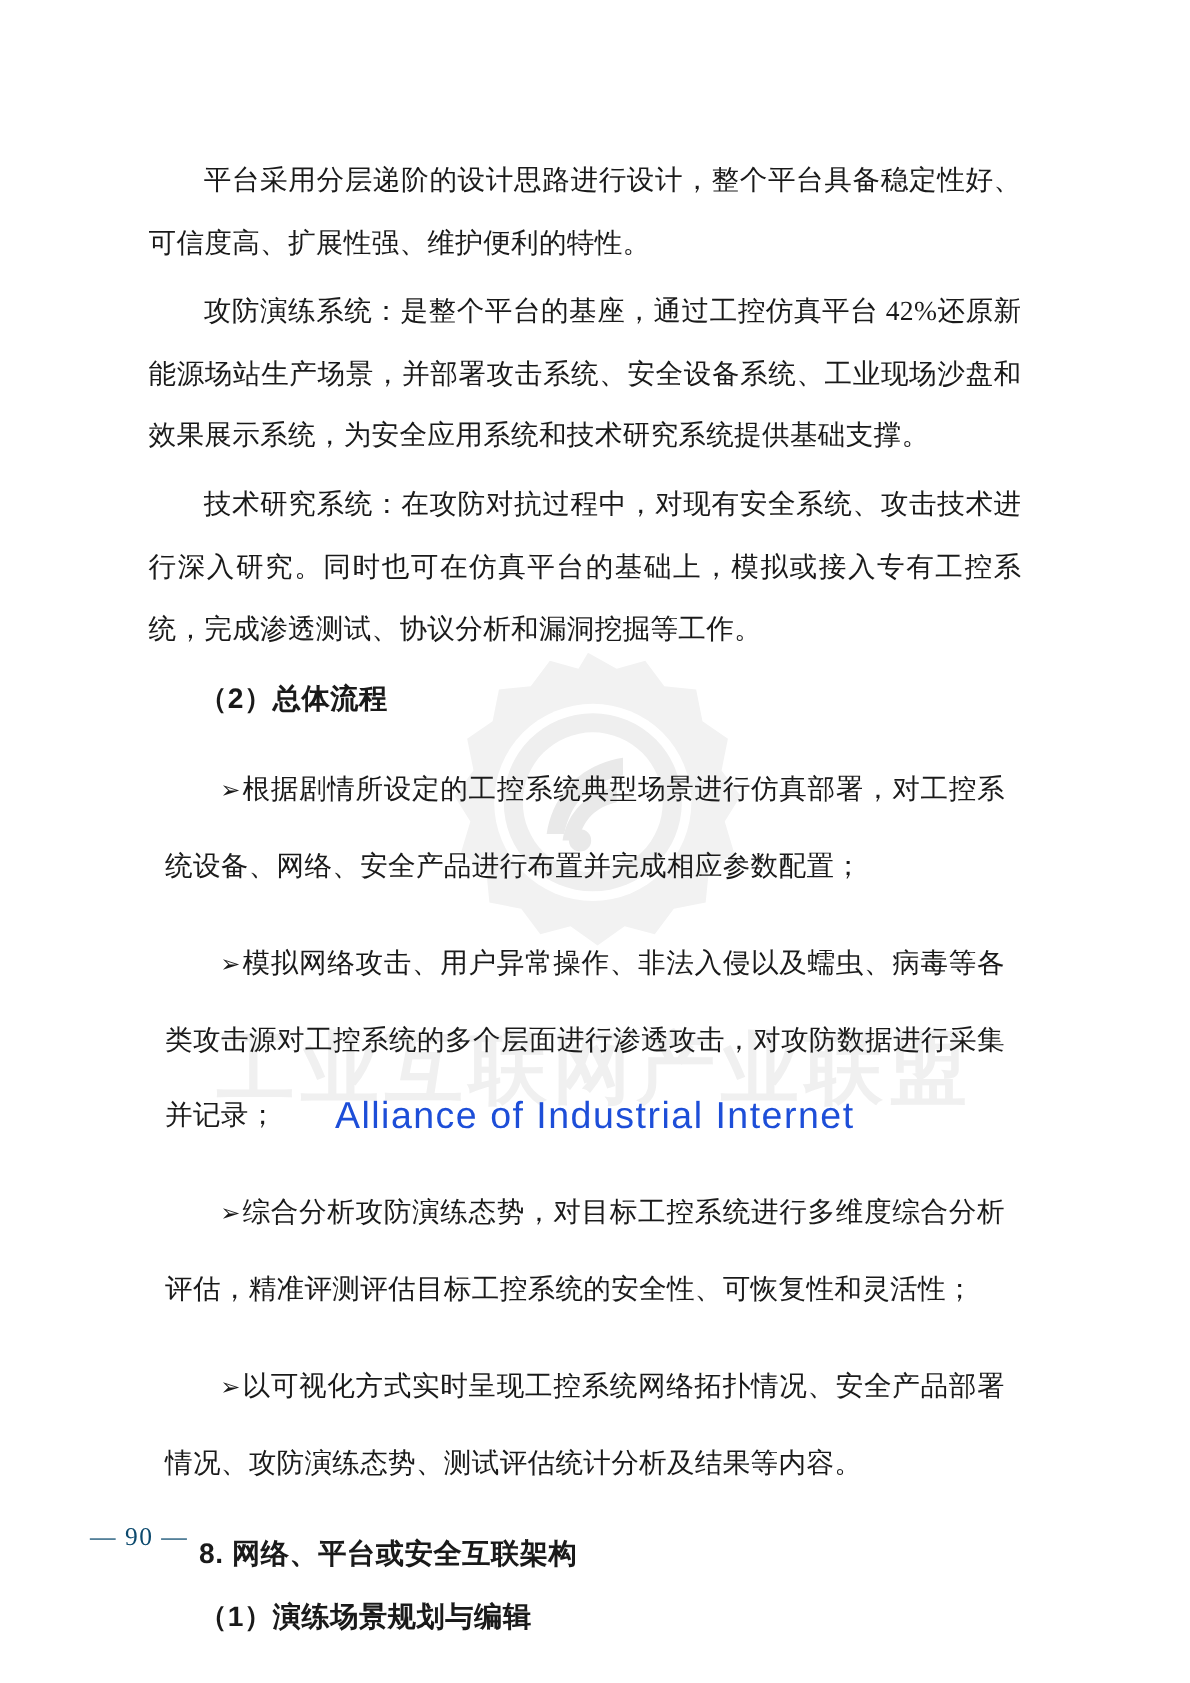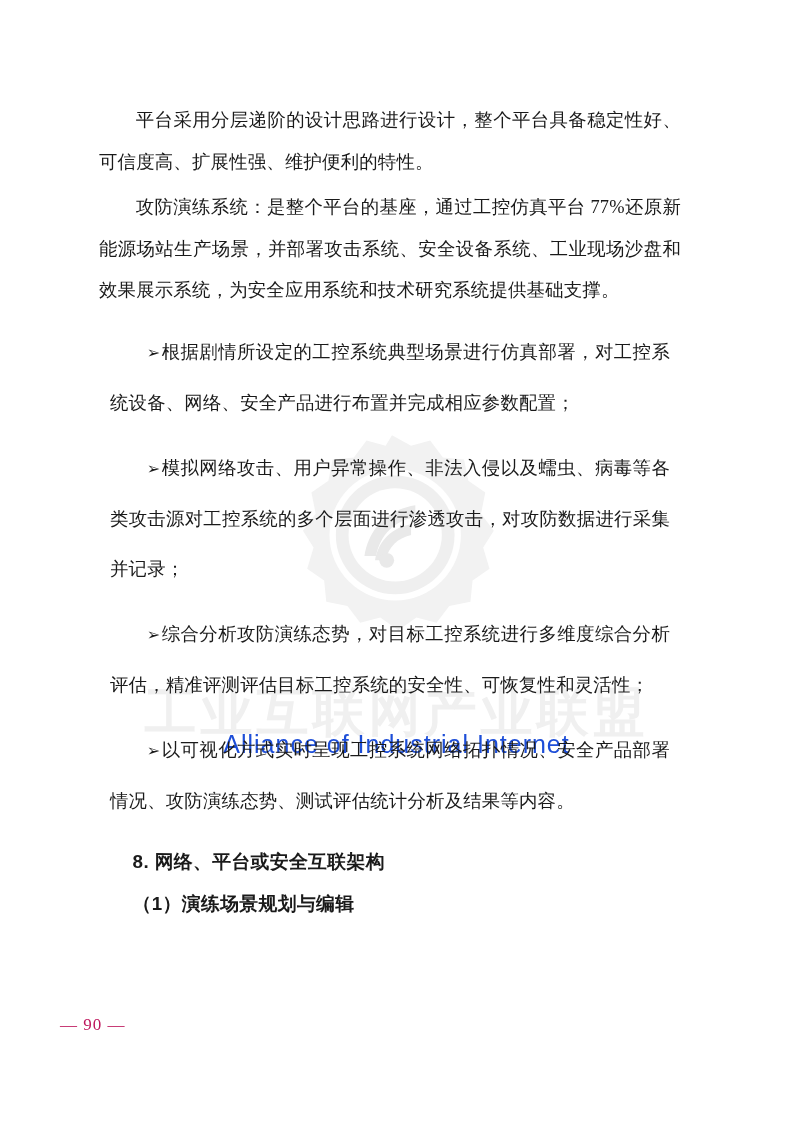--- a/index.html
+++ b/index.html
@@ -105,21 +105,21 @@
     padding-right: 1px;
   }
 
   
   .page-number {
     position: absolute;
     left: 60px;
     top: 1015px;
     font-size: 17px;
     font-family: "Liberation Serif", "DejaVu Serif", serif;
-    color: #be185d;
+    color: #0c4a6e;
     letter-spacing: 1px;
     z-index: 2;
   }
 </style>
 </head>
 <body>
 
 <div class="page">
 
   <div class="watermark">
@@ -135,21 +135,23 @@
         <path d="M84 122 c3 -18 16 -31 34 -34 l0 10 c-13 3 -21 11 -24 24 z"></path>
         <circle cx="95" cy="122" r="7"></circle>
       </g>
     </svg>
     <div class="wm-text-cn">工业互联网产业联盟</div>
     <div class="wm-text-en">Alliance of Industrial Internet</div>
   </div>
 
   <div class="content" id="content">
       <p class="para">平台采用分层递阶的设计思路进行设计，整个平台具备稳定性好、可信度高、扩展性强、维护便利的特性。</p>
-      <p class="para">攻防演练系统：是整个平台的基座，通过工控仿真平台 77%还原新能源场站生产场景，并部署攻击系统、安全设备系统、工业现场沙盘和效果展示系统，为安全应用系统和技术研究系统提供基础支撑。</p>
+      <p class="para">攻防演练系统：是整个平台的基座，通过工控仿真平台 42%还原新能源场站生产场景，并部署攻击系统、安全设备系统、工业现场沙盘和效果展示系统，为安全应用系统和技术研究系统提供基础支撑。</p>
+      <p class="para">技术研究系统：在攻防对抗过程中，对现有安全系统、攻击技术进行深入研究。同时也可在仿真平台的基础上，模拟或接入专有工控系统，完成渗透测试、协议分析和漏洞挖掘等工作。</p>
+      <p class="heading">（2）总体流程</p>
       <p class="bullet"><span class="bullet-mark">➢</span><span>根据剧情所设定的工控系统典型场景进行仿真部署，对工控系统设备、网络、安全产品进行布置并完成相应参数配置；</span></p>
       <p class="bullet"><span class="bullet-mark">➢</span><span>模拟网络攻击、用户异常操作、非法入侵以及蠕虫、病毒等各类攻击源对工控系统的多个层面进行渗透攻击，对攻防数据进行采集并记录；</span></p>
       <p class="bullet"><span class="bullet-mark">➢</span><span>综合分析攻防演练态势，对目标工控系统进行多维度综合分析评估，精准评测评估目标工控系统的安全性、可恢复性和灵活性；</span></p>
       <p class="bullet"><span class="bullet-mark">➢</span><span>以可视化方式实时呈现工控系统网络拓扑情况、安全产品部署情况、攻防演练态势、测试评估统计分析及结果等内容。</span></p>
       <p class="heading">8. 网络、平台或安全互联架构</p>
       <p class="heading">（1）演练场景规划与编辑</p>
     </div>
 
   <div class="page-number">— 90 —</div>
 

